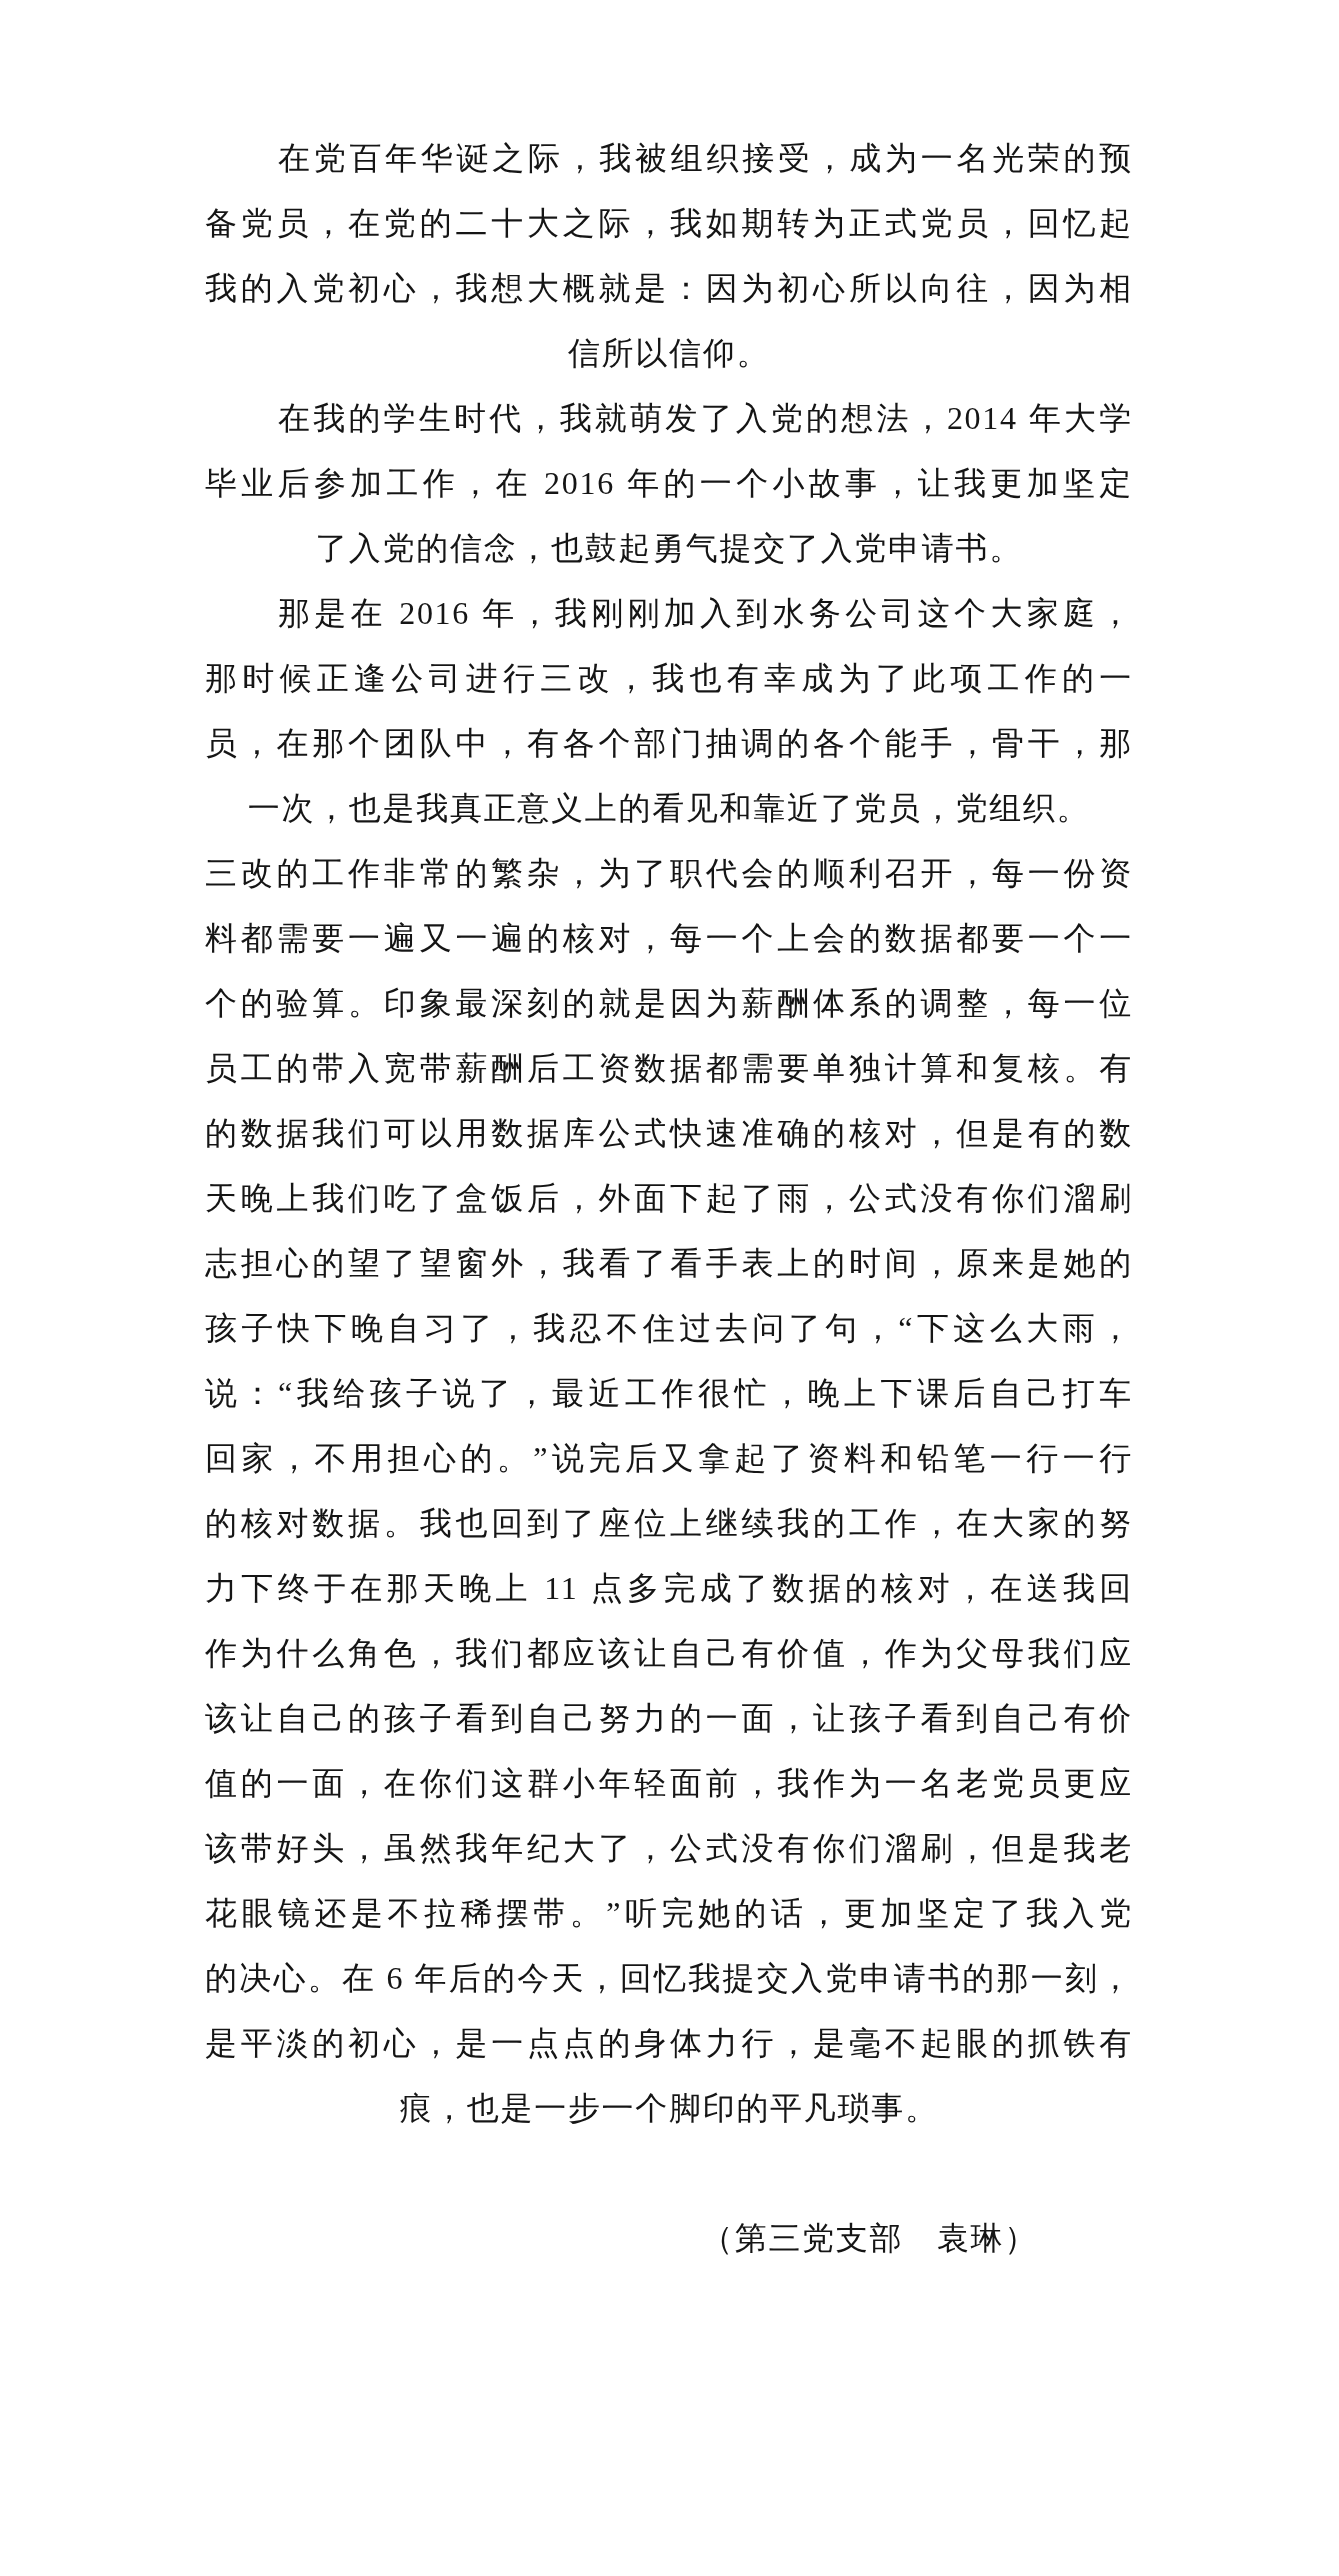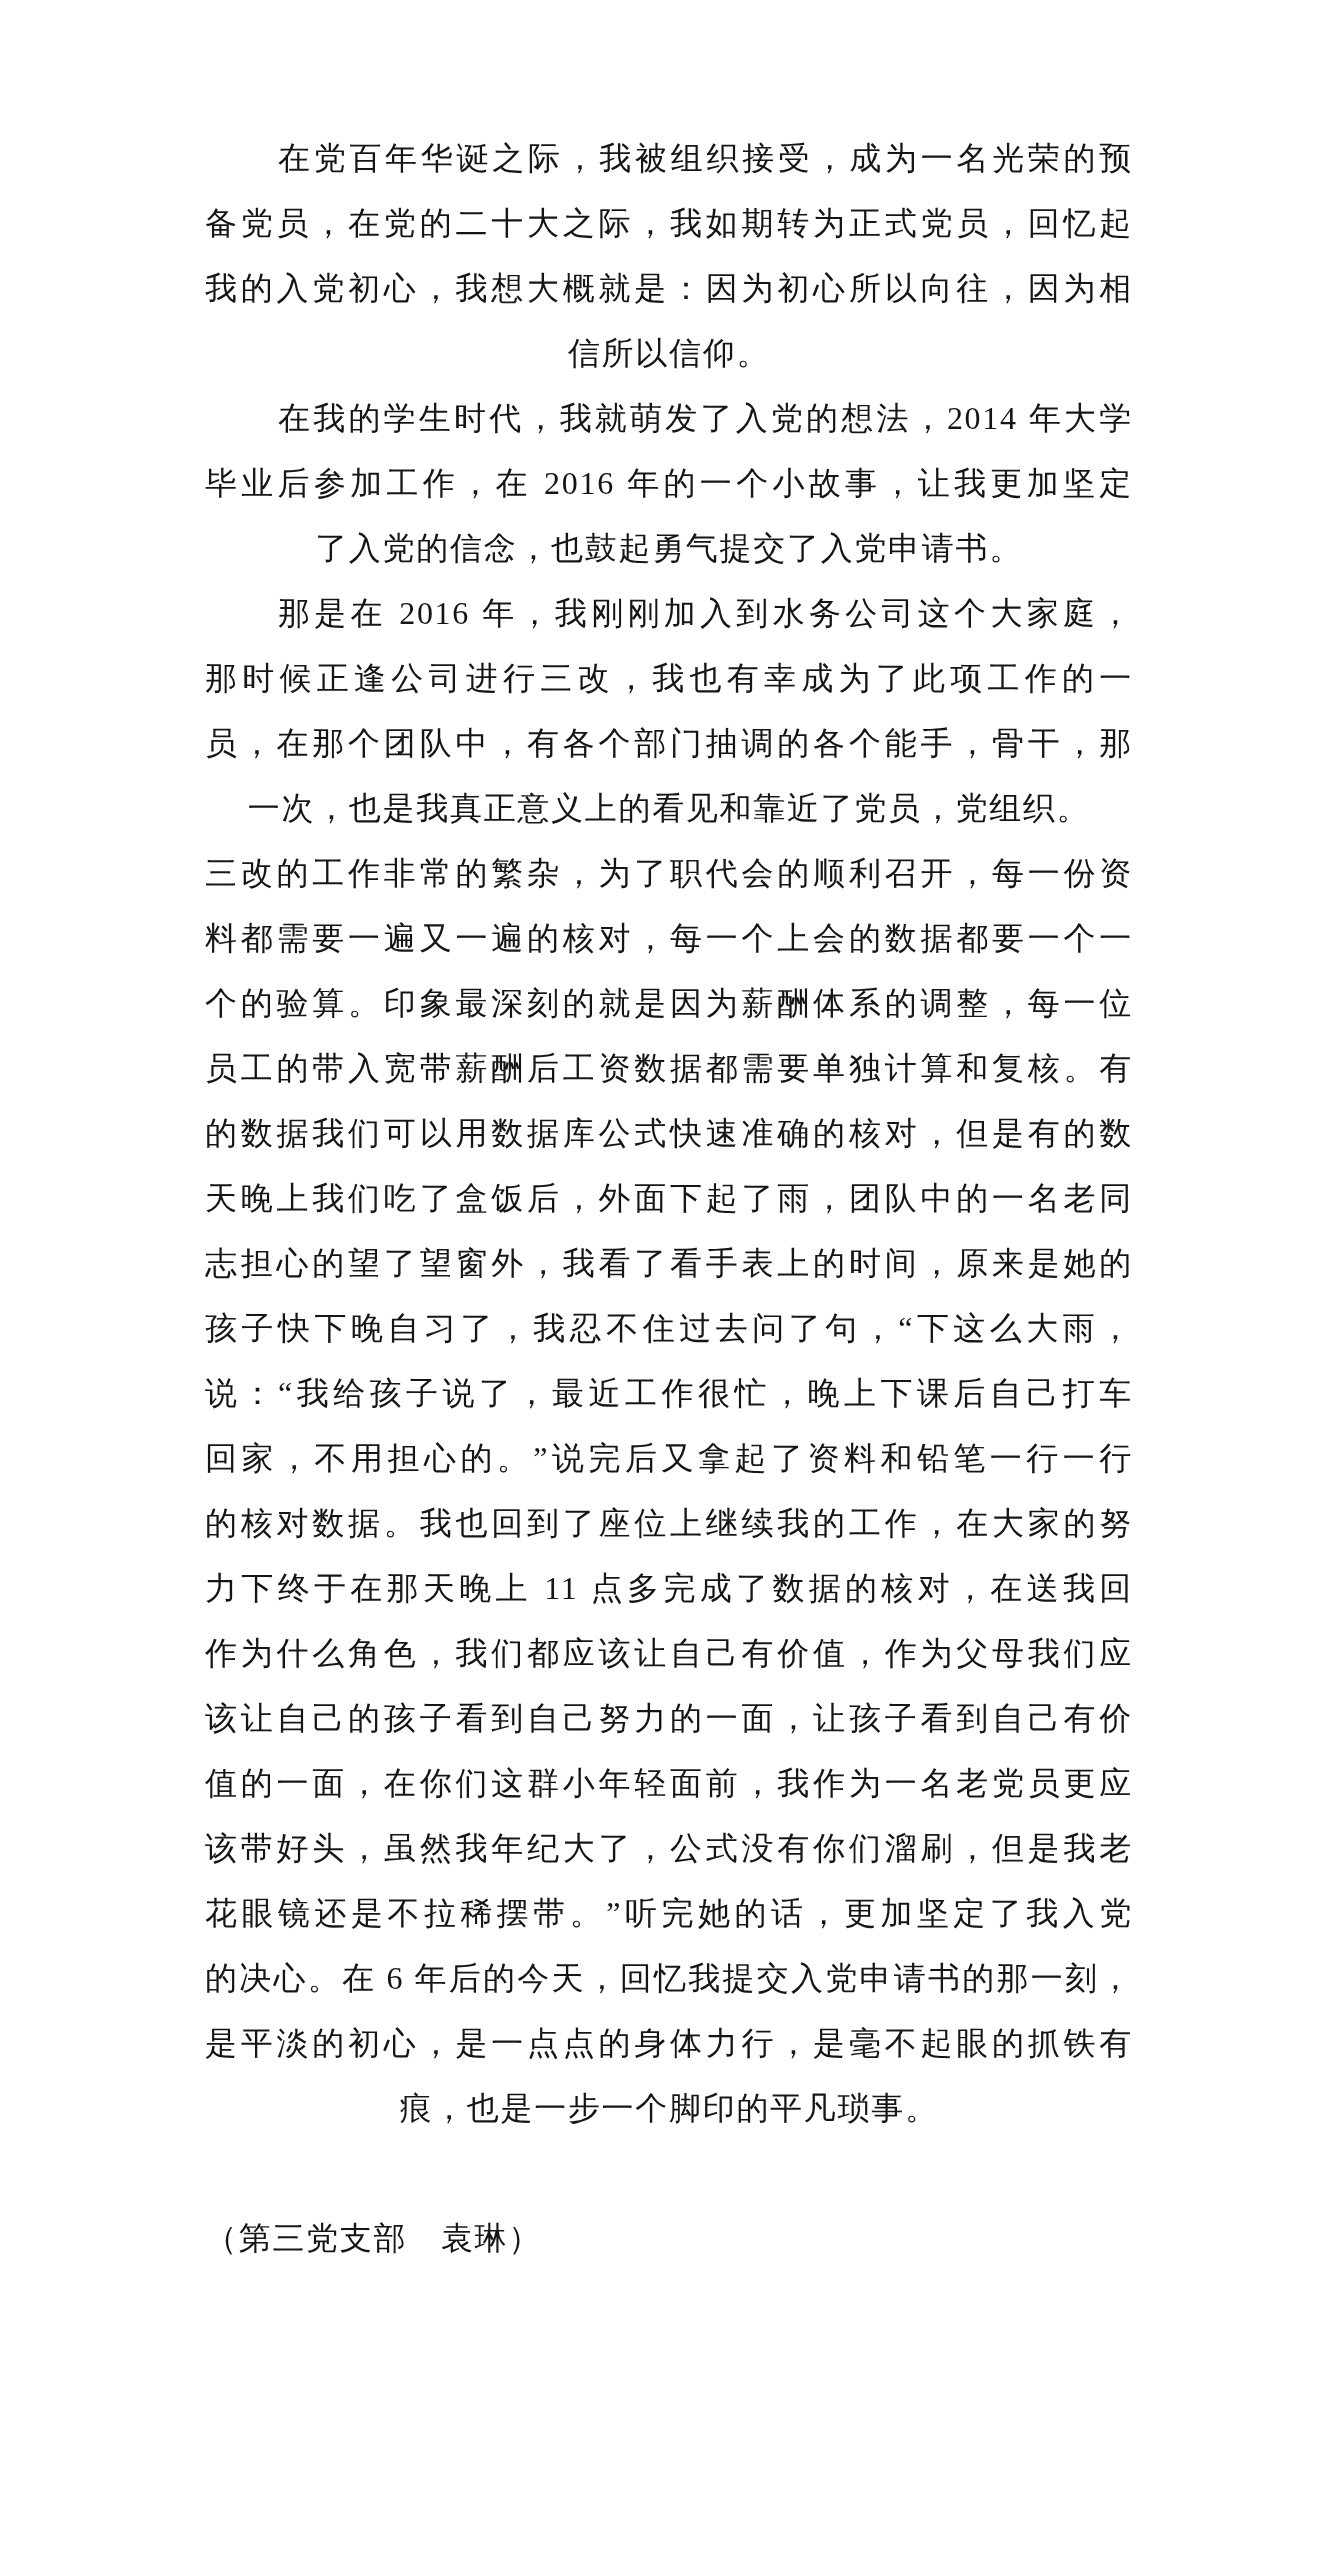--- a/index.html
+++ b/index.html
@@ -37,21 +37,21 @@
     text-align-last: justify;
   }
   
   .line.indent {
     text-indent: 73px;
   }
   .line.spacer {
     height: 65px;
   }
   .line.signature {
-    text-align: left;
+    text-align: right;
     padding-right: 95px;
   }
 </style>
 </head>
 <body>
 
 <div class="page">
   <div class="text-block">
     <div>
         <div class="line indent fill">在党百年华诞之际，我被组织接受，成为一名光荣的预</div>
@@ -63,21 +63,21 @@
         <div class="line">了入党的信念，也鼓起勇气提交了入党申请书。</div>
         <div class="line indent fill">那是在 2016 年，我刚刚加入到水务公司这个大家庭，</div>
         <div class="line fill">那时候正逢公司进行三改，我也有幸成为了此项工作的一</div>
         <div class="line fill">员，在那个团队中，有各个部门抽调的各个能手，骨干，那</div>
         <div class="line">一次，也是我真正意义上的看见和靠近了党员，党组织。</div>
         <div class="line fill">三改的工作非常的繁杂，为了职代会的顺利召开，每一份资</div>
         <div class="line fill">料都需要一遍又一遍的核对，每一个上会的数据都要一个一</div>
         <div class="line fill">个的验算。印象最深刻的就是因为薪酬体系的调整，每一位</div>
         <div class="line fill">员工的带入宽带薪酬后工资数据都需要单独计算和复核。有</div>
         <div class="line fill">的数据我们可以用数据库公式快速准确的核对，但是有的数</div>
-        <div class="line fill">天晚上我们吃了盒饭后，外面下起了雨，团队中的一名老同</div>
+        <div class="line fill">天晚上我们吃了盒饭后，外面下起了雨，公式没有你们溜刷</div>
         <div class="line fill">志担心的望了望窗外，我看了看手表上的时间，原来是她的</div>
         <div class="line fill">孩子快下晚自习了，我忍不住过去问了句，“下这么大雨，</div>
         <div class="line fill">说：“我给孩子说了，最近工作很忙，晚上下课后自己打车</div>
         <div class="line fill">回家，不用担心的。”说完后又拿起了资料和铅笔一行一行</div>
         <div class="line fill">的核对数据。我也回到了座位上继续我的工作，在大家的努</div>
         <div class="line fill">力下终于在那天晚上 11 点多完成了数据的核对，在送我回</div>
         <div class="line fill">作为什么角色，我们都应该让自己有价值，作为父母我们应</div>
         <div class="line fill">该让自己的孩子看到自己努力的一面，让孩子看到自己有价</div>
         <div class="line fill">值的一面，在你们这群小年轻面前，我作为一名老党员更应</div>
         <div class="line fill">该带好头，虽然我年纪大了，公式没有你们溜刷，但是我老</div>

